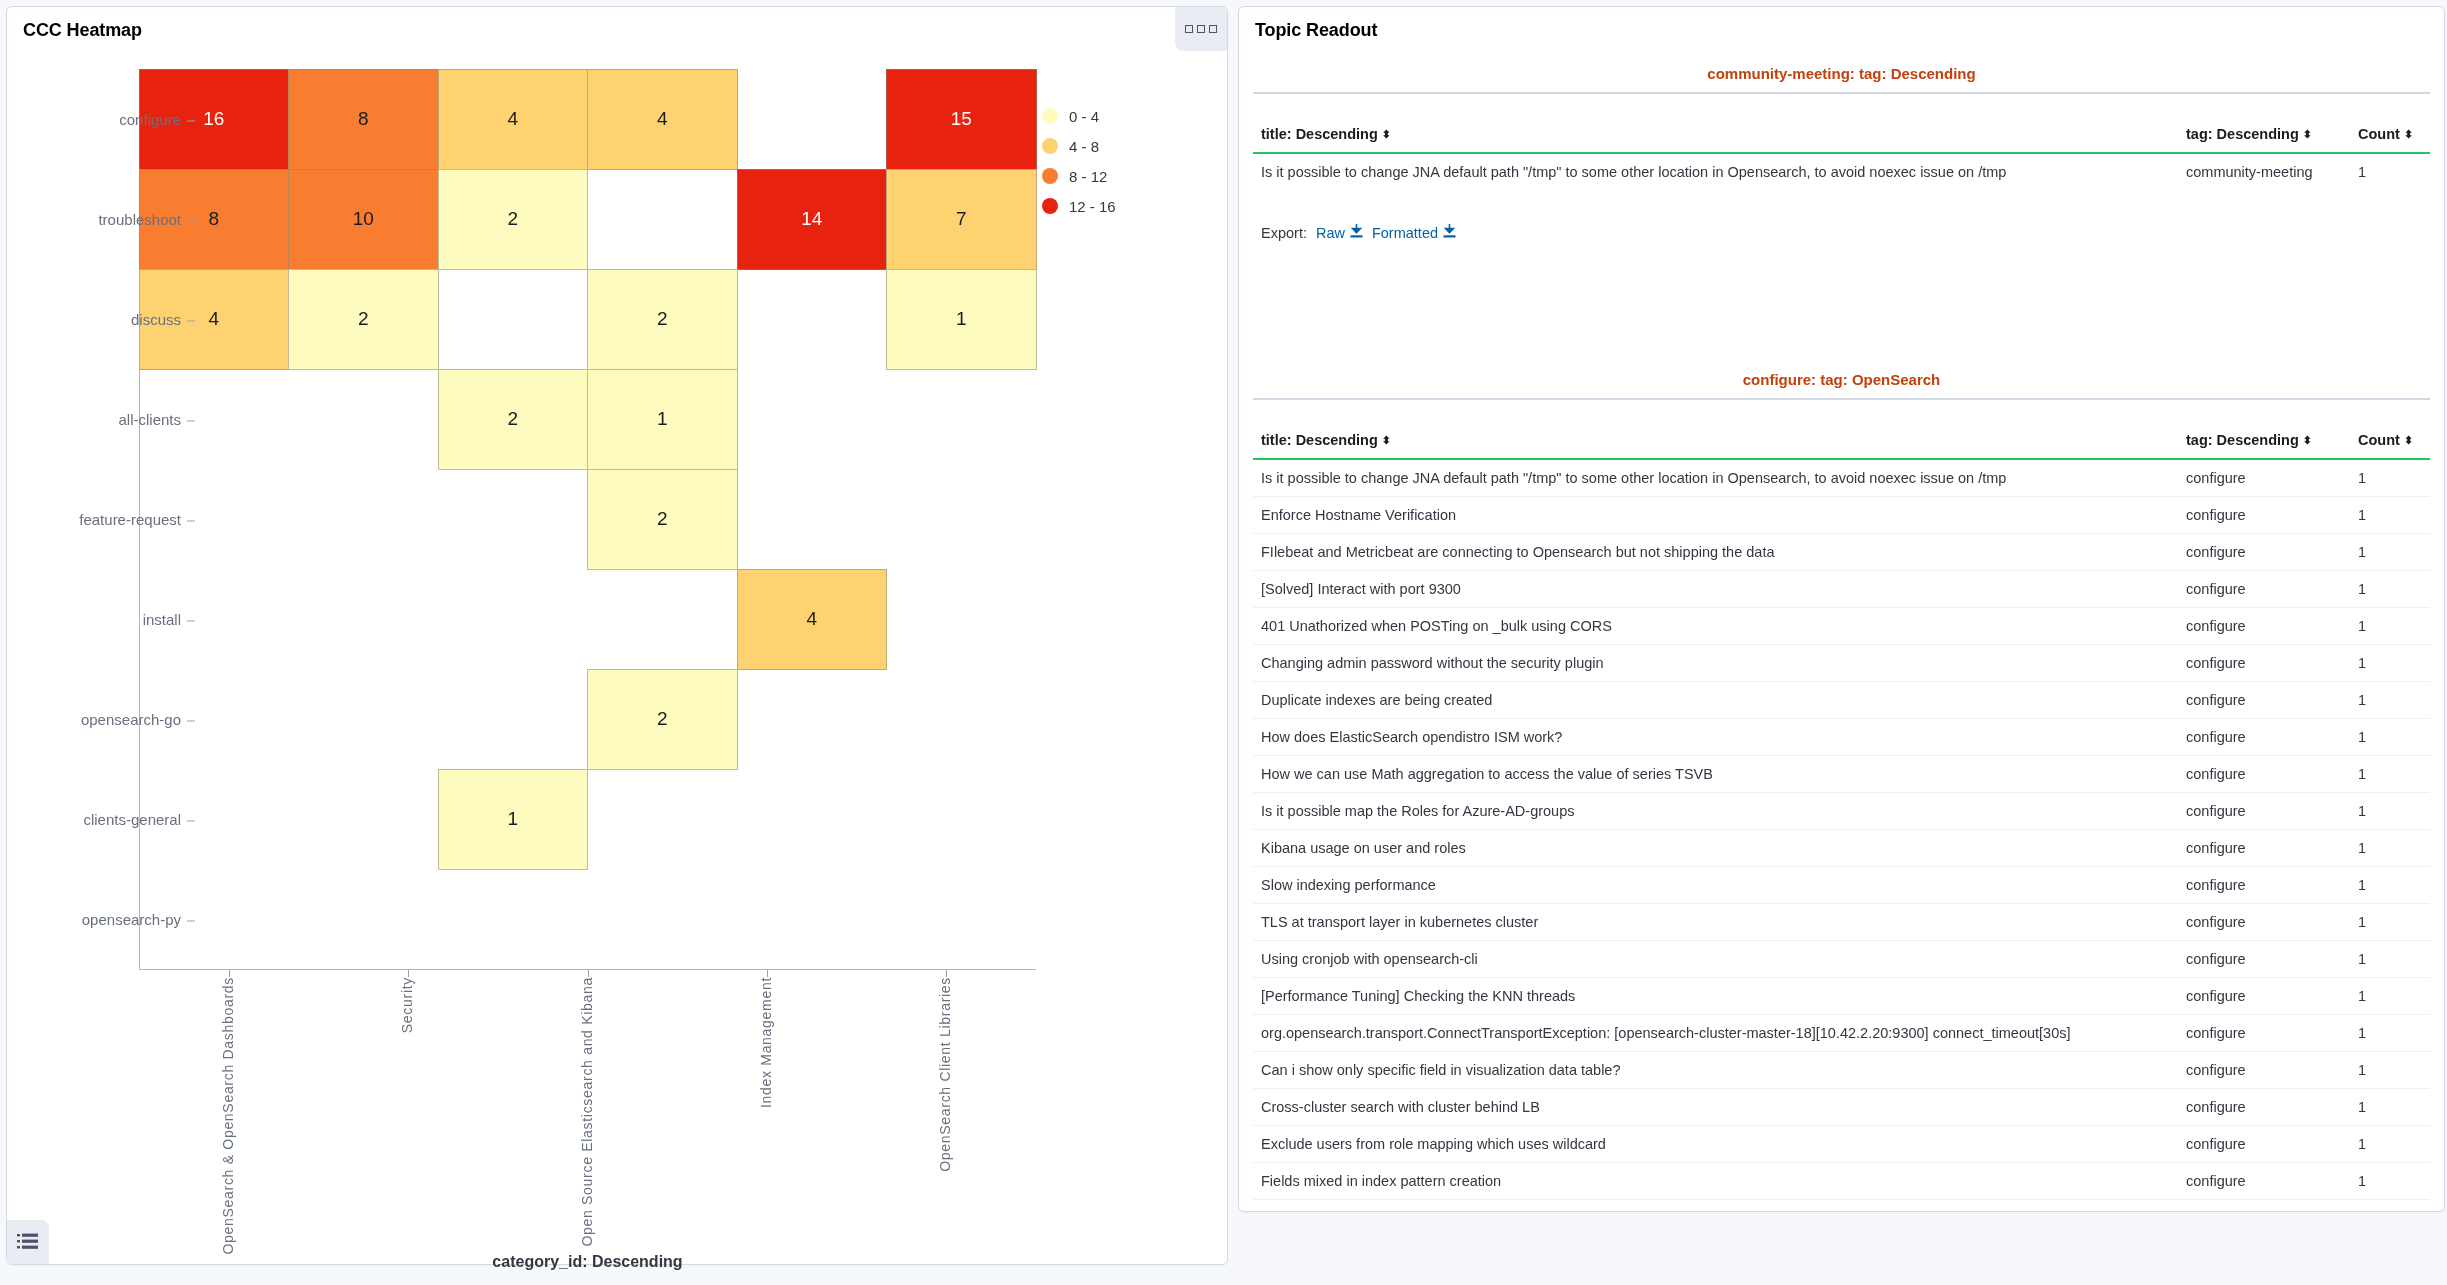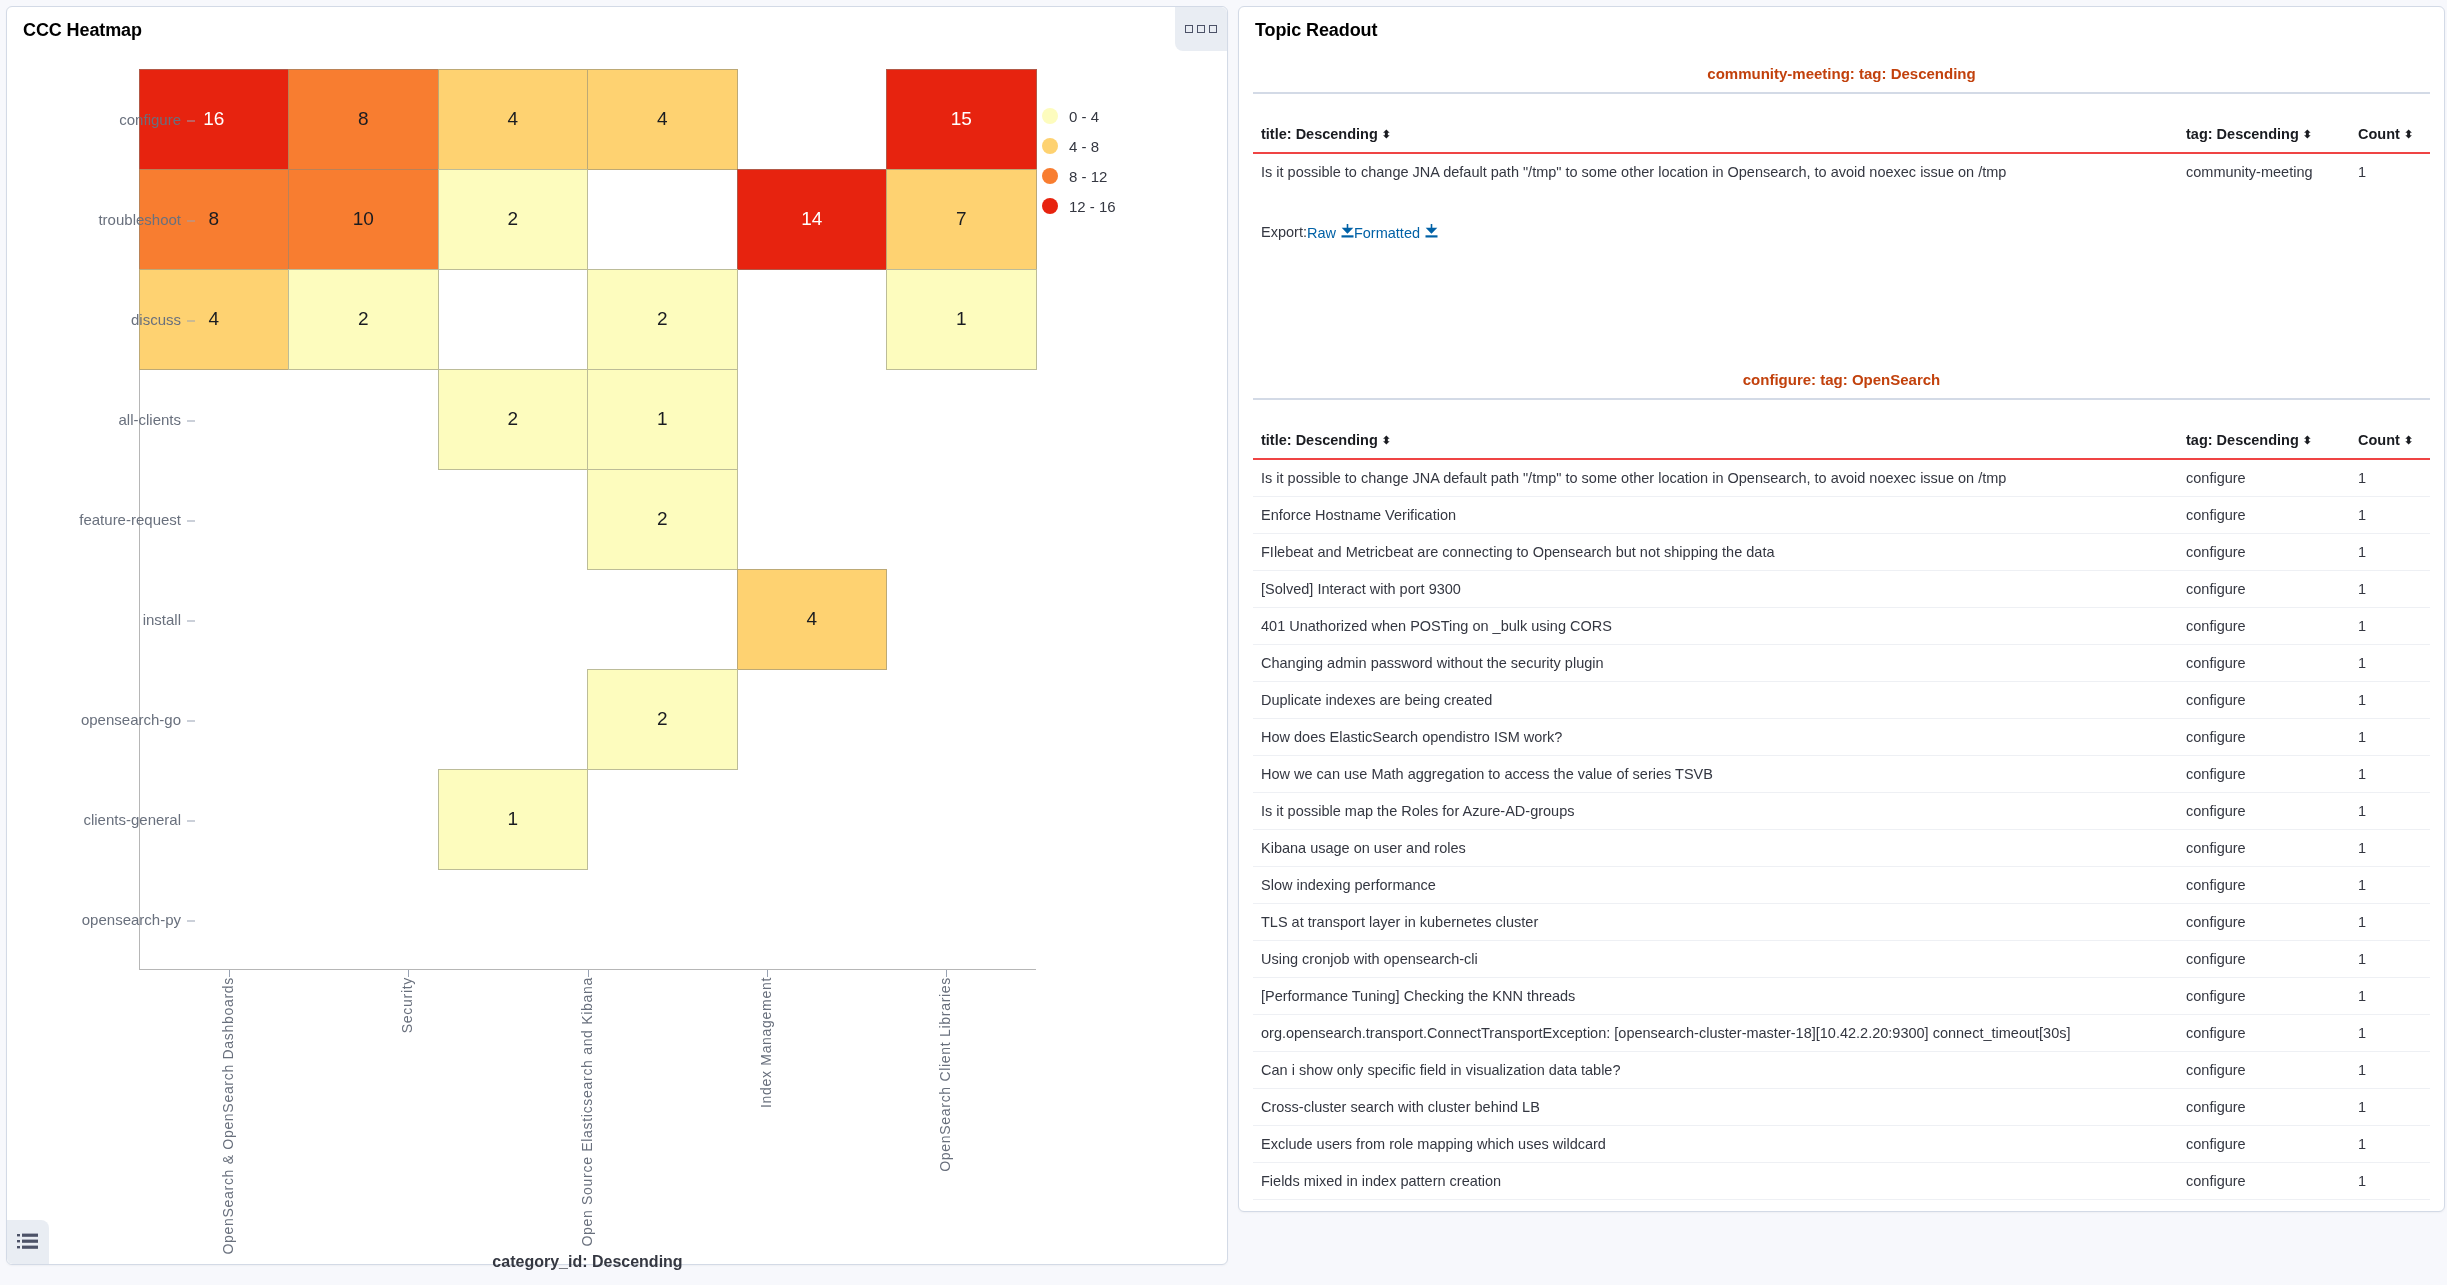--- a/index.html
+++ b/index.html
@@ -201,21 +201,21 @@
     border-collapse: collapse;
     font-size: 14.5px;
     table-layout: fixed;
   }
   table.tdata th {
     text-align: left;
     font-size: 14.5px;
     font-weight: bold;
     color: #1a1c21;
     padding: 4px 8px 10px 8px;
-    border-bottom: 2px solid #ef4444;
+    border-bottom: 2px solid #22c55e;
     white-space: nowrap;
     cursor: pointer;
   }
   table.tdata td {
     color: #343741;
     padding: 10px 8px;
     border-bottom: 1px solid #eef0f4;
     overflow: hidden;
     text-overflow: ellipsis;
     white-space: nowrap;
@@ -226,21 +226,22 @@
   .col-count { width: 80px; }
   .sort-arrows {
     display: inline-block;
     margin-left: 4px;
     font-size: 11px;
     line-height: 1;
     position: relative;
     top: -1px;
   }
   .export-row {
-    display: flex; align-items: flex-start;
+    display: flex; align-items: center;
+    gap: 9px;
     font-size: 14.5px;
     color: #343741;
     padding: 34px 8px 10px 8px;
   }
   .export-link {
     color: #0061a6;
     text-decoration: none;
     display: inline-flex;
     align-items: center;
     gap: 5px;

